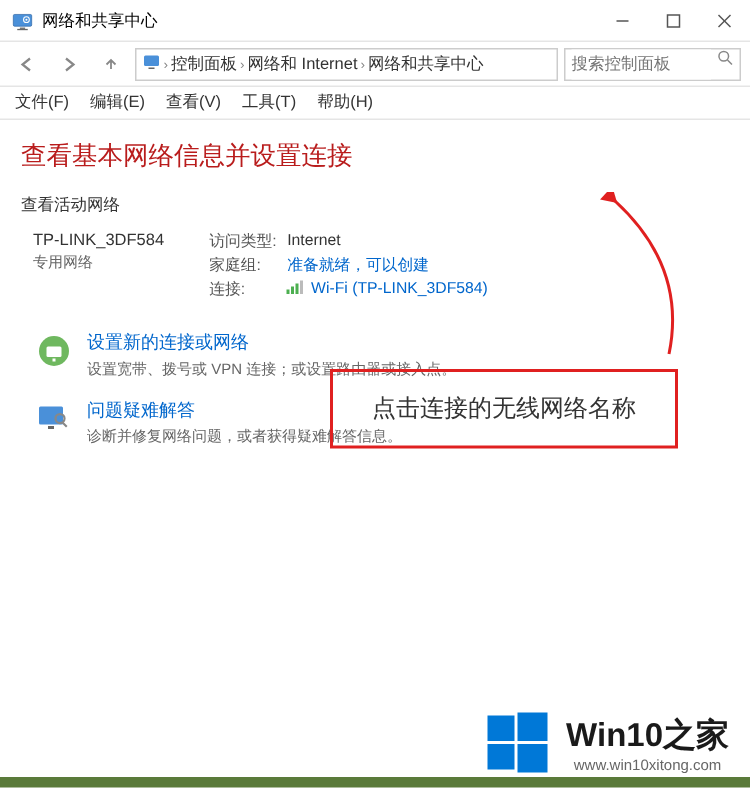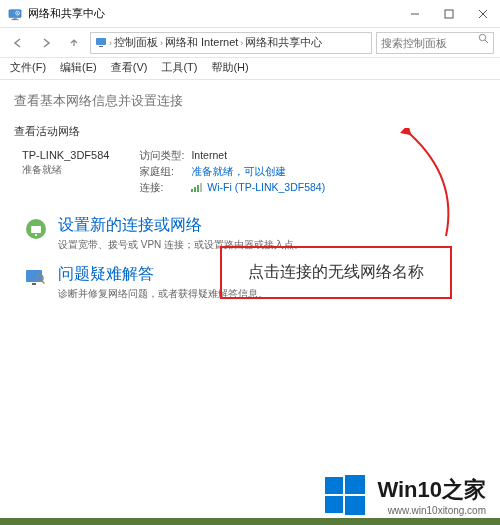--- a/index.html
+++ b/index.html
@@ -19,46 +19,46 @@
     .search-box input { border: none; outline: none; flex: 1; font-size: 11px; color: #999; min-width: 0; }
     .menu-bar { height: 22px; display: flex; align-items: flex-start; padding: 0 4px; gap: 2px; border-bottom: 1px solid #e5e5e5; }
     .menu-item { padding: 2px 6px; color: #333; }
     .body-area { display: flex; height: calc(100% - 80px); }
     .sidebar { width: 120px; padding: 10px 10px; border-right: 1px solid #e5e5e5; display: flex; flex-direction: column; }
     .side-link { color: #0066cc; margin-bottom: 10px; cursor: pointer; font-size: 10.5px; }
     .side-heading { color: #333; margin-bottom: 10px; font-size: 11px; }
     .side-spacer { flex: 1; }
     .side-section-lbl { color: #666; font-size: 10.5px; margin-bottom: 8px; }
     .main { flex: 1; padding: 12px 14px; position: relative; }
-    .h1 { color: #737373; font-size: 13px; font-weight: normal; margin-bottom: 14px; }
+    .h1 { color: #b91c1c; font-size: 17px; font-weight: normal; margin-bottom: 14px; }
     .h2 { color: #333; font-size: 11px; margin-bottom: 10px; }
     .network-row { display: flex; gap: 30px; margin-bottom: 18px; padding-left: 8px; }
     .net-left { }
     .net-name { color: #333; font-size: 11px; }
     .net-sub { color: #666; font-size: 10px; margin-top: 2px; }
     .net-right { font-size: 10.5px; }
     .kv { display: flex; margin-bottom: 2px; }
     .kv .k { color: #555; width: 52px; }
     .kv .v { color: #333; }
     .kv .vlink { color: #0066cc; cursor: pointer; text-align: right; }
     .sig-icon { display: inline-block; width: 10px; height: 8px; position: relative; margin-right: 3px; vertical-align: middle; }
     .sig-icon span { position: absolute; bottom: 0; width: 2px; background: #4caf50; }
     .sig-icon span:nth-child(1){ left:0; height:3px; }
     .sig-icon span:nth-child(2){ left:3px; height:5px; }
     .sig-icon span:nth-child(3){ left:6px; height:7px; }
     .sig-icon span:nth-child(4){ left:9px; height:9px; background:#bbb; }
     .settings-row { display: flex; gap: 8px; margin-bottom: 12px; padding-left: 8px; }
     .settings-icon { width: 28px; height: 28px; flex-shrink: 0; }
-    .settings-txt .t { color: #0066cc; font-size: 16px; cursor: pointer; margin-bottom: 2px; }
+    .settings-txt .t { color: #0066cc; font-size: 12px; cursor: pointer; margin-bottom: 2px; }
     .settings-txt .d { color: #666; font-size: 10px; }
     .annotation { position: absolute; border: 2px solid #e02020; padding: 14px 26px; font-size: 16px; color: #333; left: 220px; top: 246px; background: rgba(255,255,255,0.0); }
     .anno-arrow { position: absolute; left: 398px; top: 128px; width: 70px; height: 110px; pointer-events: none; }
     .watermark { position: absolute; bottom: 0; left: 0; right: 0; height: 60px; display: flex; align-items: center; justify-content: flex-end; padding-right: 14px; gap: 10px; }
     .wm-logo { width: 44px; height: 44px; }
-    .wm-txt { text-align: right; }
+    .wm-txt { text-align: center; }
     .wm-title { font-size: 22px; font-weight: 600; color: #1a1a1a; }
     .wm-url { font-size: 10px; color: #666; }
   </style>
 </head>
 <body>
 
 <div class="window">
   <div class="title-bar">
     <div class="title-bar-left">
       <span class="title-icon">
@@ -139,21 +139,21 @@
 
   <div class="body-area">
 
     <div class="main">
       <div class="h1">查看基本网络信息并设置连接</div>
       <div class="h2">查看活动网络</div>
 
       <div class="network-row">
         <div class="net-left">
           <div class="net-name">TP-LINK_3DF584</div>
-          <div class="net-sub">准备就绪</div>
+          <div class="net-sub">专用网络</div>
         </div>
         <div class="net-right">
           <div class="kv">
             <span class="k">访问类型:</span>
             <span class="v">Internet</span>
           </div>
           <div class="kv">
             <span class="k">家庭组:</span>
             <span class="vlink">准备就绪，可以创建</span>
           </div>

